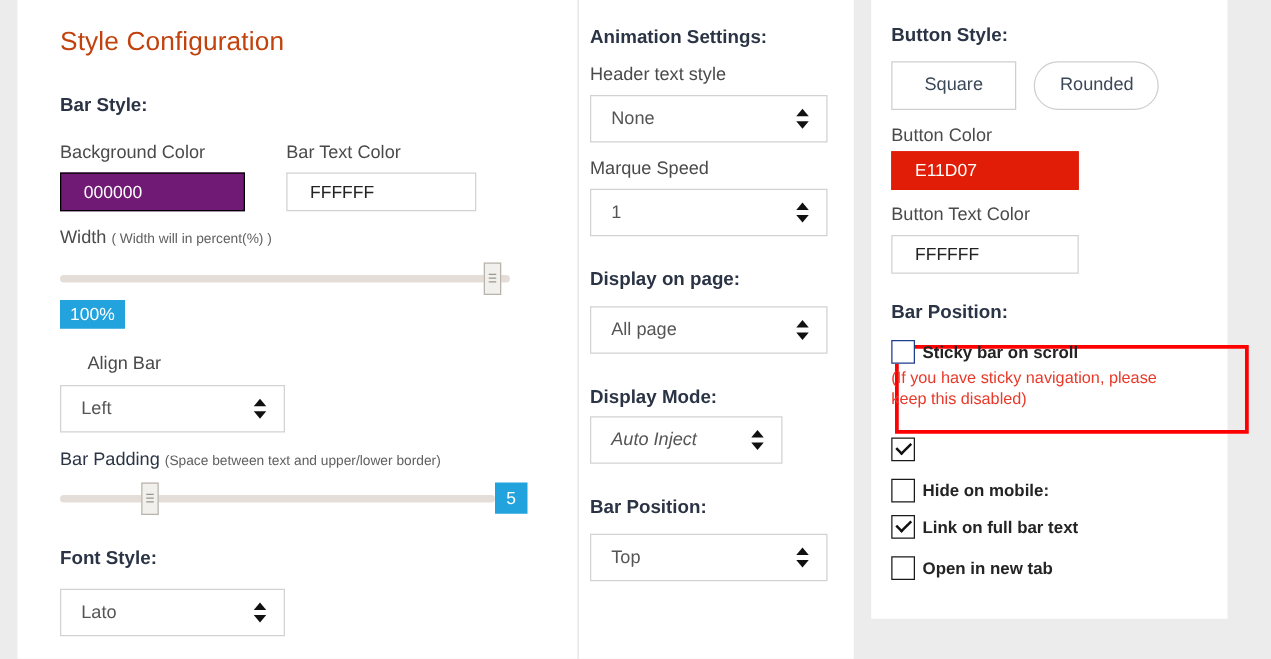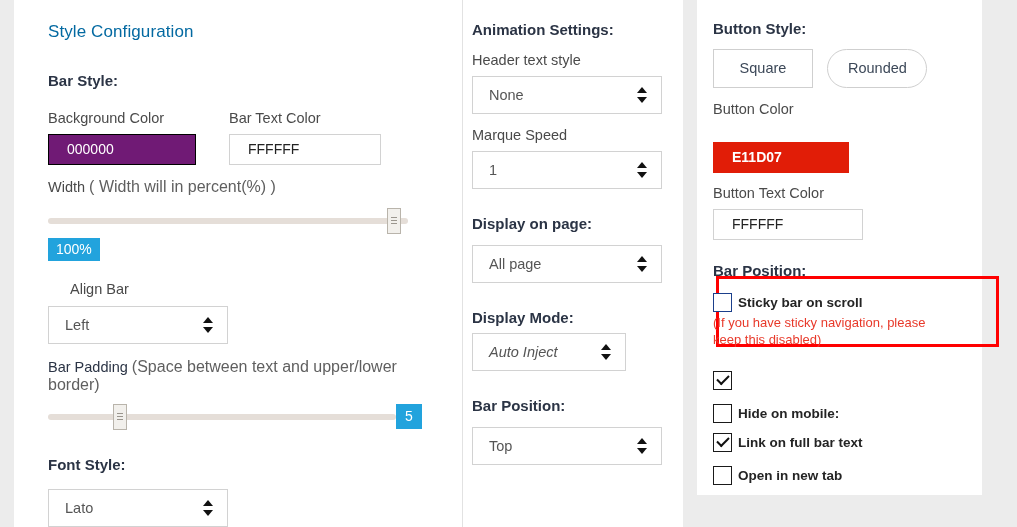--- a/index.html
+++ b/index.html
@@ -67,39 +67,39 @@
   }
   .col-right {
     position: absolute;
     left: 16px;
     top: 0;
     width: 248px;
   }
 
   
   .page-title {
-    font-size: 17px;
+    font-size: 21px;
     font-weight: normal;
-    color: #0369a1;
+    color: #c2410c;
     margin: 22px 0 0 0;
     letter-spacing: .1px;
   }
   .section-head {
     font-size: 15px;
     font-weight: bold;
     color: #2b3445;
     margin: 0;
   }
   .field-label {
     font-size: 14.5px;
     color: #4a4a4a;
     font-weight: normal;
   }
   .field-label .hint {
-    font-size: 16px;
+    font-size: 11px;
     color: #5f5f5f;
   }
   .field-label-strong {
     font-size: 14.5px;
     font-weight: bold;
     color: #2b3445;
   }
 
   
   .color-input {
@@ -419,21 +419,21 @@
     <div class="col-right">
 
       <div class="section-head" style="margin-top:20px;">Button Style:</div>
 
       <div style="margin-top:12px;">
         <span class="btn-style square">Square</span>
         <span class="btn-style rounded" style="margin-left:10px;">Rounded</span>
       </div>
 
       <div class="field-label" style="margin-top:13px;">Button Color</div>
-      <div class="color-input red-bg" style="width:136px;margin-top:25px;font-weight:bold;">E11D07</div>
+      <div class="color-input red-bg" style="width:150px;margin-top:4px;">E11D07</div>
 
       <div class="field-label" style="margin-top:12px;">Button Text Color</div>
       <div class="color-input" style="width:150px;margin-top:8px;">FFFFFF</div>
 
       <div class="section-head" style="margin-top:22px;">Bar Position:</div>
 
       <div class="red-box" style="left:3px;top:276px;width:283px;height:71px;"></div>
 
       <div style="position:relative;margin-top:14px;height:66px;">
         <div class="cb-row">

